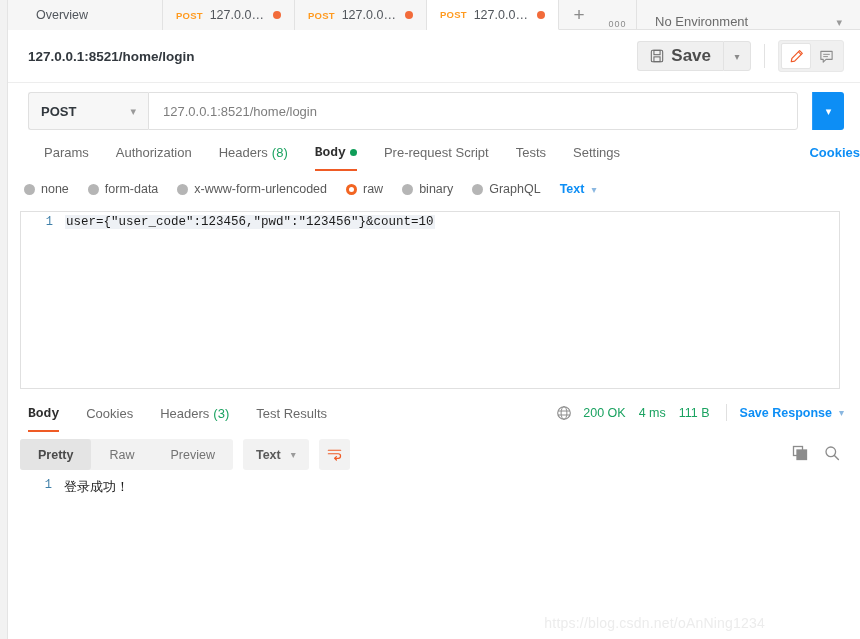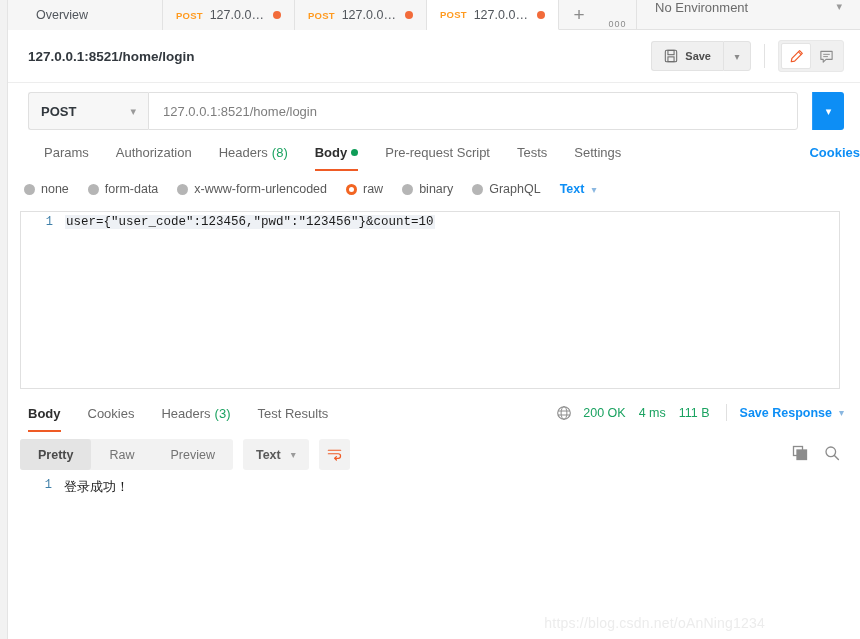--- a/index.html
+++ b/index.html
@@ -44,39 +44,39 @@
   .tab-plus {
     width: 40px; display: flex; align-items: center; justify-content: center;
     font-size: 19px; color: #8b8b8b; font-weight: 300;
   }
   .tab-more {
     width: 38px; display: flex; align-items: flex-end; justify-content: center;
     font-size: 9px; color: #8b8b8b; letter-spacing: 1px;
     border-right: 1px solid #e2e2e2;
   }
   .env-select {
-    flex: 1; display: flex; align-items: flex-start; padding: 0 18px;
+    flex: 1; display: flex; align-items: flex-end; padding: 0 18px;
     font-size: 13px; color: #6b6b6b; background: #f6f6f6;
   }
   .env-select .chev { margin-left: auto; color: #9a9a9a; font-size: 11px; }
 
   
   .req-header {
     position: absolute; left: 8px; top: 30px; width: 852px; height: 53px;
     background: #fff; border-bottom: 1px solid #ededed;
     display: flex; align-items: center; padding: 0 16px 0 20px;
   }
   .req-title { font-size: 13.5px; color: #32383e; font-weight: bold; }
   .hdr-right { margin-left: auto; display: flex; align-items: center; gap: 0; }
   .save-btn {
     display: flex; align-items: center; gap: 7px;
     height: 30px; padding: 0 12px;
     background: #f0f0f0; border: 1px solid #e2e2e2; border-right: none;
     border-radius: 3px 0 0 3px;
-    font-size: 11px; font-weight: bold; color: #4d4d4d;
+    font-size: 17px; font-weight: bold; color: #4d4d4d;
   }
   .save-caret {
     width: 28px; height: 30px; background: #f0f0f0; border: 1px solid #e2e2e2;
     border-radius: 0 3px 3px 0;
     display: flex; align-items: center; justify-content: center;
     color: #8a8a8a; font-size: 10px;
   }
   .hdr-sep { width: 1px; height: 24px; background: #e2e2e2; margin: 0 13px; }
   .icon-group {
     display: flex; align-items: center; background: #f0f0f0;
@@ -121,21 +121,21 @@
   
   .reqtabs {
     position: absolute; left: 24px; top: 139px; width: 852px; height: 33px;
     display: flex; align-items: flex-start; padding: 0 16px 0 20px;
   }
   .rtab {
     position: relative; font-size: 13px; color: #6a6a6a;
     padding: 6px 0 11px 0; margin-right: 27px; white-space: nowrap;
     display: flex; align-items: center; gap: 4px;
   }
-  .rtab.active { color: #2e2e2e; font-weight: bold; }
+  .rtab.active { color: #2e2e2e; font-weight: bold; font-family: Liberation Mono, monospace; }
   .rtab.active::after {
     content: ""; position: absolute; left: 0; right: 0; bottom: 0;
     height: 2px; background: #ef5b25;
   }
   .cnt { color: #1aa260; }
   .dot-green { width: 7px; height: 7px; border-radius: 50%; background: #0f9d58; }
   .cookies-link {
     margin-left: auto; font-size: 13px; color: #0d8ef5; font-weight: bold; padding-top: 6px;
   }
 

